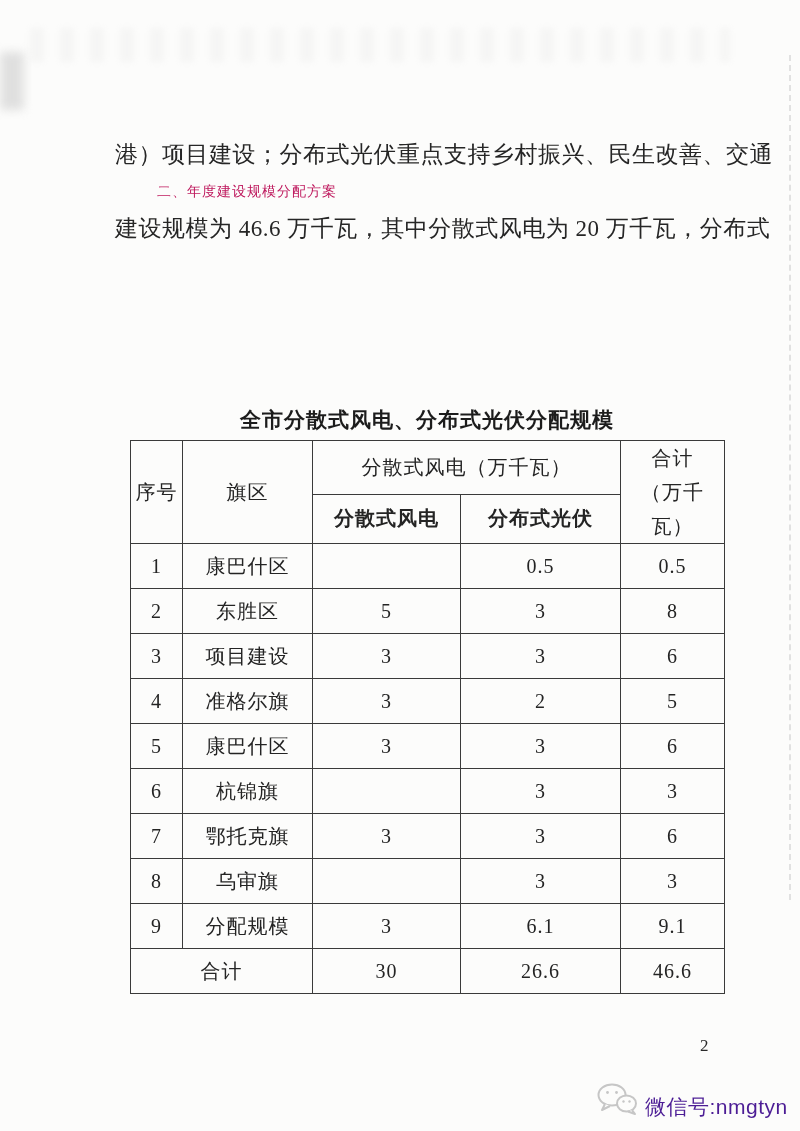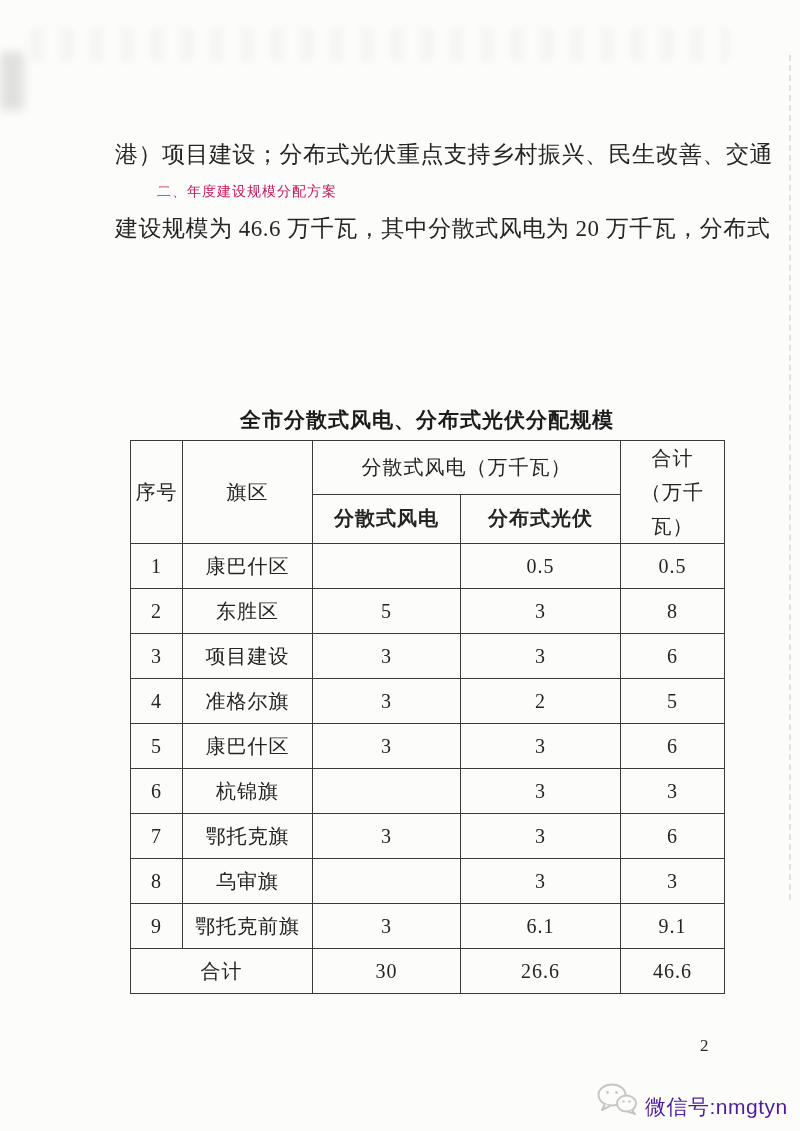--- a/index.html
+++ b/index.html
@@ -213,21 +213,21 @@
         </tr>
         <tr class="d-row">
           <td class="num">8</td>
           <td>乌审旗</td>
           <td class="num"></td>
           <td class="num">3</td>
           <td class="num">3</td>
         </tr>
         <tr class="d-row">
           <td class="num">9</td>
-          <td>鄂托克前旗</td>
+          <td>分配规模</td>
           <td class="num">3</td>
           <td class="num">6.1</td>
           <td class="num">9.1</td>
         </tr>
 
         <tr class="d-row">
           <td colspan="2">合计</td>
           <td class="num">30</td>
           <td class="num">26.6</td>
           <td class="num">46.6</td>

